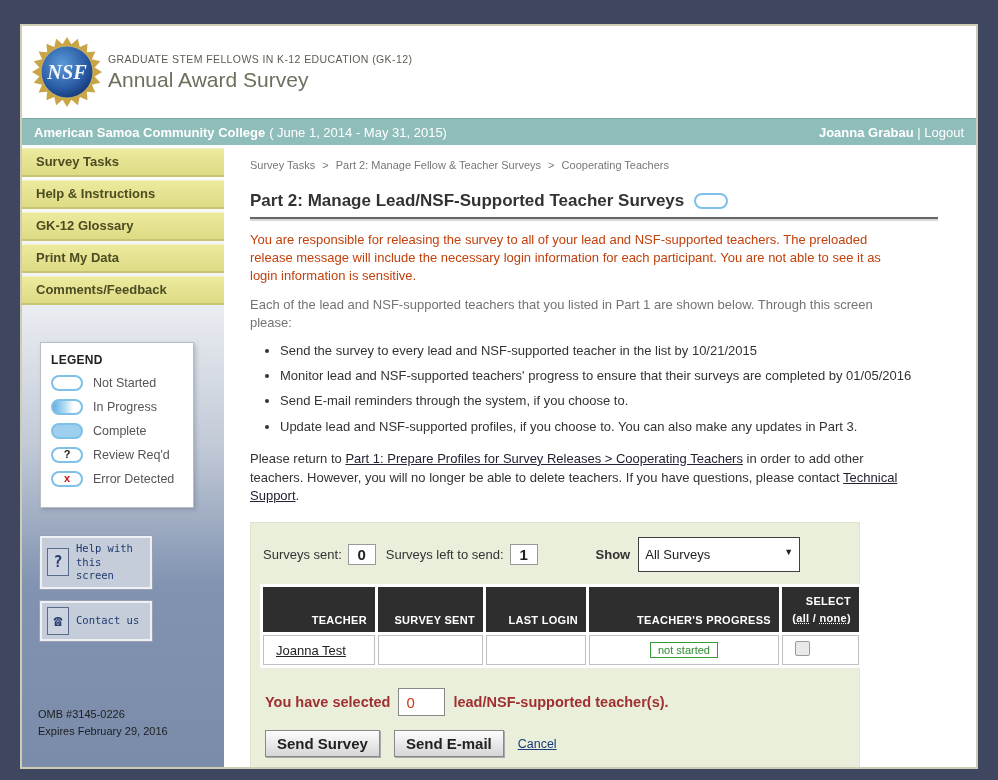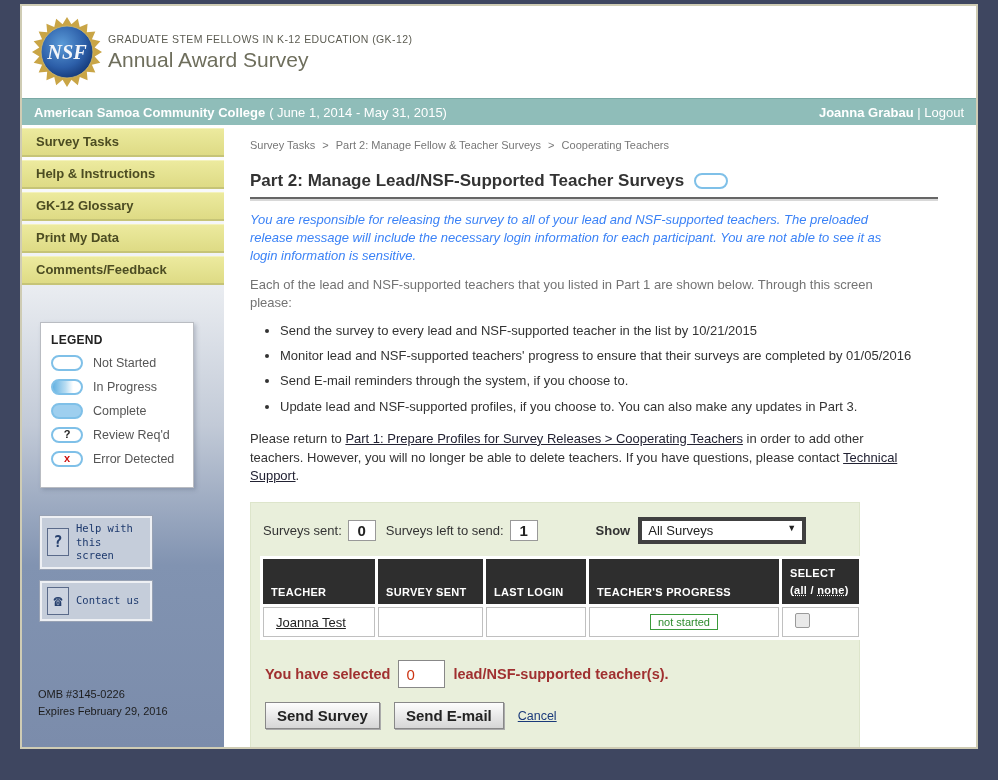--- a/index.html
+++ b/index.html
@@ -1,21 +1,21 @@
 <!DOCTYPE html>
 <html><head>
 <meta charset="utf-8">
 <style>
   html,body{margin:0;padding:0;}
   body{
     width:998px;height:780px;background:#3e4660;position:relative;overflow:hidden;
     font-family:"Liberation Sans",sans-serif;
   }
   .card{
-    position:absolute;left:20px;top:4px;width:954px;height:741px;
+    position:absolute;left:20px;top:24px;width:954px;height:741px;
     background:#fff;border:2px solid #cfccb4;display:flex;flex-direction:column;
   }
   
   .hdr{height:92px;background:#fff;display:flex;align-items:center;padding-left:10px;flex:0 0 auto;}
   .logo{width:70px;height:70px;flex:0 0 auto;}
   .hdr-text{margin-left:6px;}
   .hdr-program{font-size:10.5px;color:#5c5c52;letter-spacing:.4px;}
   .hdr-title{font-size:21px;color:#6e6e5c;margin-top:3px;}
   
   .orgbar{height:26px;background:#8fbdb9;display:flex;align-items:center;justify-content:space-between;
@@ -55,39 +55,39 @@
   .help-gap{height:28px;}
   .omb{margin:auto 0 28px 16px;font-size:11px;color:#1c1c1c;line-height:1.5;}
   
   .main{flex:1;background:#fff;padding:14px 20px 0 26px;overflow:hidden;}
   .breadcrumb{font-size:11px;color:#777;}
   .breadcrumb span{margin-right:4px;}
   .title-row{display:flex;align-items:center;gap:10px;margin-top:20px;
     border-bottom:2px solid #666;box-shadow:0 2px 0 #d8d8d8;padding-bottom:6px;max-width:688px;}
   .page-title{font-size:17px;font-weight:bold;color:#333;margin:0;}
   .title-pill{width:30px;height:12px;border:2px solid #7fc0e8;border-radius:8px;background:#fff;}
-  .notice{color:#3b82f6;font-size:13px;line-height:1.4;margin:12px 0 10px;max-width:660px;font-style:italic;}
+  .notice{color:#c2410c;font-size:13px;line-height:1.4;margin:12px 0 10px;max-width:660px;}
   .intro{color:#737373;font-size:13px;line-height:1.4;max-width:660px;margin:10px 0;}
   ul.tasks{margin:10px 0 14px 12px;padding-left:18px;max-width:650px;}
   ul.tasks li{font-size:13px;color:#333;line-height:1.4;margin:7px 0;}
   ul.tasks li b{font-weight:normal;}
   .return-note{font-size:13px;color:#333;line-height:1.45;max-width:660px;margin:14px 0;}
   .return-note a{color:#222233;text-decoration:underline;}
   
   .panel{width:608px;background:#e9efdb;border:1px solid #dde5cb;margin-top:16px;padding:14px 0 2px 0;}
   .panel-top{display:flex;align-items:center;font-size:13px;color:#333;padding:0 12px;}
   .num-box{display:inline-block;min-width:14px;text-align:center;background:#fff;border:1px solid #999;
     padding:1px 6px;font-weight:bold;font-size:15px;color:#222;margin:0 10px 0 6px;}
   .show-label{font-weight:bold;margin-left:48px;margin-right:8px;}
-  .select{width:148px;background:#fff;border:4px solid #404040;font-size:13px;color:#222;
-    padding:2px 6px;display:flex;justify-content:space-between;align-items:flex-start;cursor:pointer;}
+  .select{width:148px;background:#fff;border:1px solid #404040;font-size:13px;color:#222;
+    padding:9px 6px;display:flex;justify-content:space-between;align-items:flex-start;cursor:pointer;}
   .select .arrow{font-size:9px;color:#222;}
   table.tt{border-collapse:separate;border-spacing:3px;margin:12px 9px 0 9px;background:#fff;
     width:590px;table-layout:fixed;}
-  table.tt th{background:#2e2e2e;color:#fff;font-size:11px;font-weight:bold;text-align:left;
+  table.tt th{background:#2e2e2e;color:#fff;font-size:11px;font-weight:bold;text-align:right;
     padding:6px 8px;vertical-align:bottom;letter-spacing:.3px;}
   table.tt th.sel{vertical-align:top;line-height:1.5;}
   table.tt th a{color:#fff;text-decoration:underline;text-decoration-style:dotted;}
   table.tt td{background:#fff;border:1px solid #c0c0c0;padding:4px 12px;font-size:13px;height:20px;}
   .teacher-link{color:#222;text-decoration:underline;}
   .badge{display:inline-block;border:1px solid #3a9a3a;color:#2e8b2e;font-size:11px;
     padding:1px 7px;background:#fff;}
   td.prog{text-align:center;}
   .checkbox{display:inline-block;width:13px;height:13px;background:#e9e9e9;border:1px solid #9a9a9a;
     border-radius:2px;cursor:pointer;}

